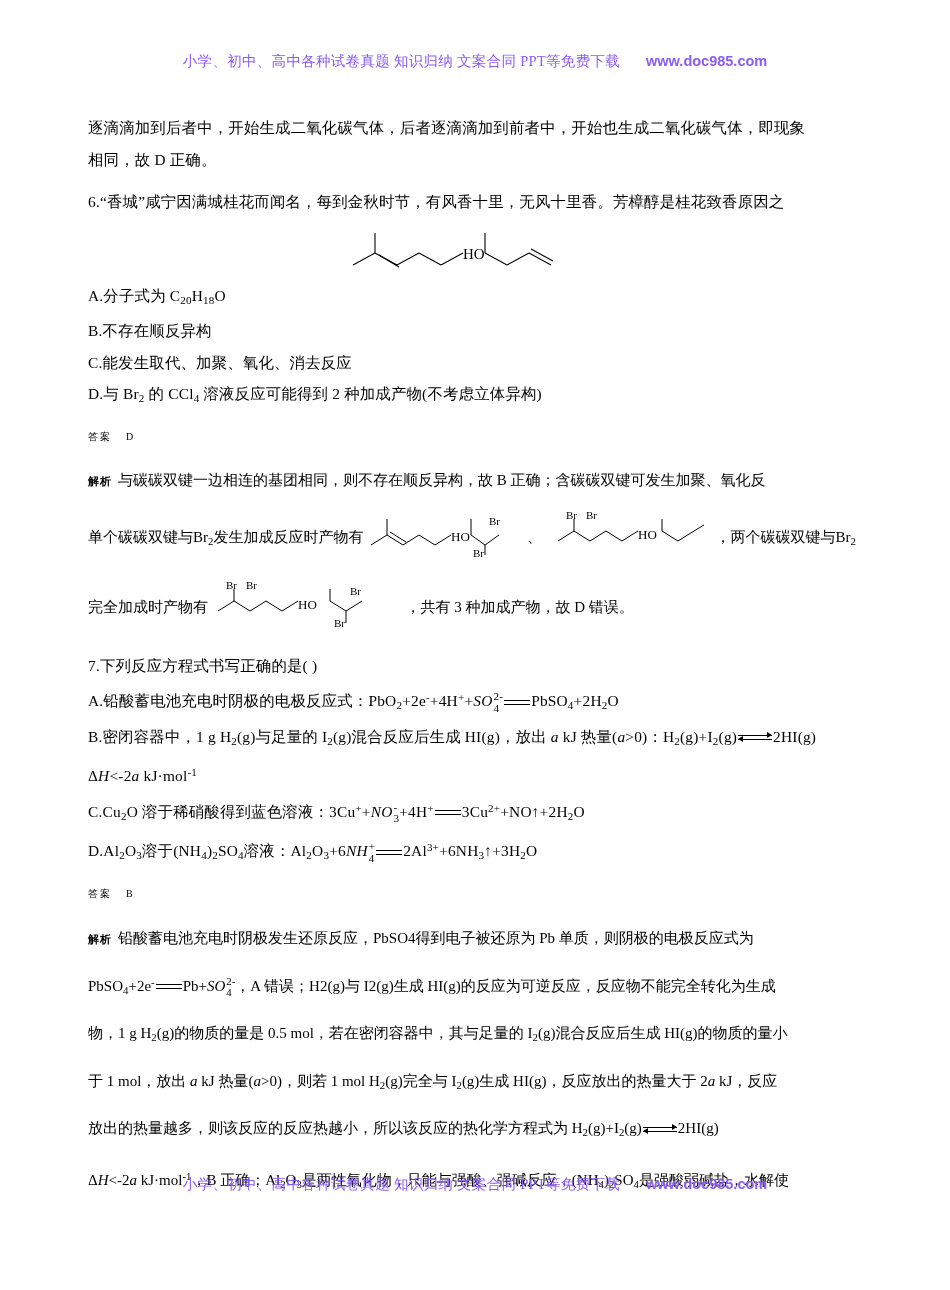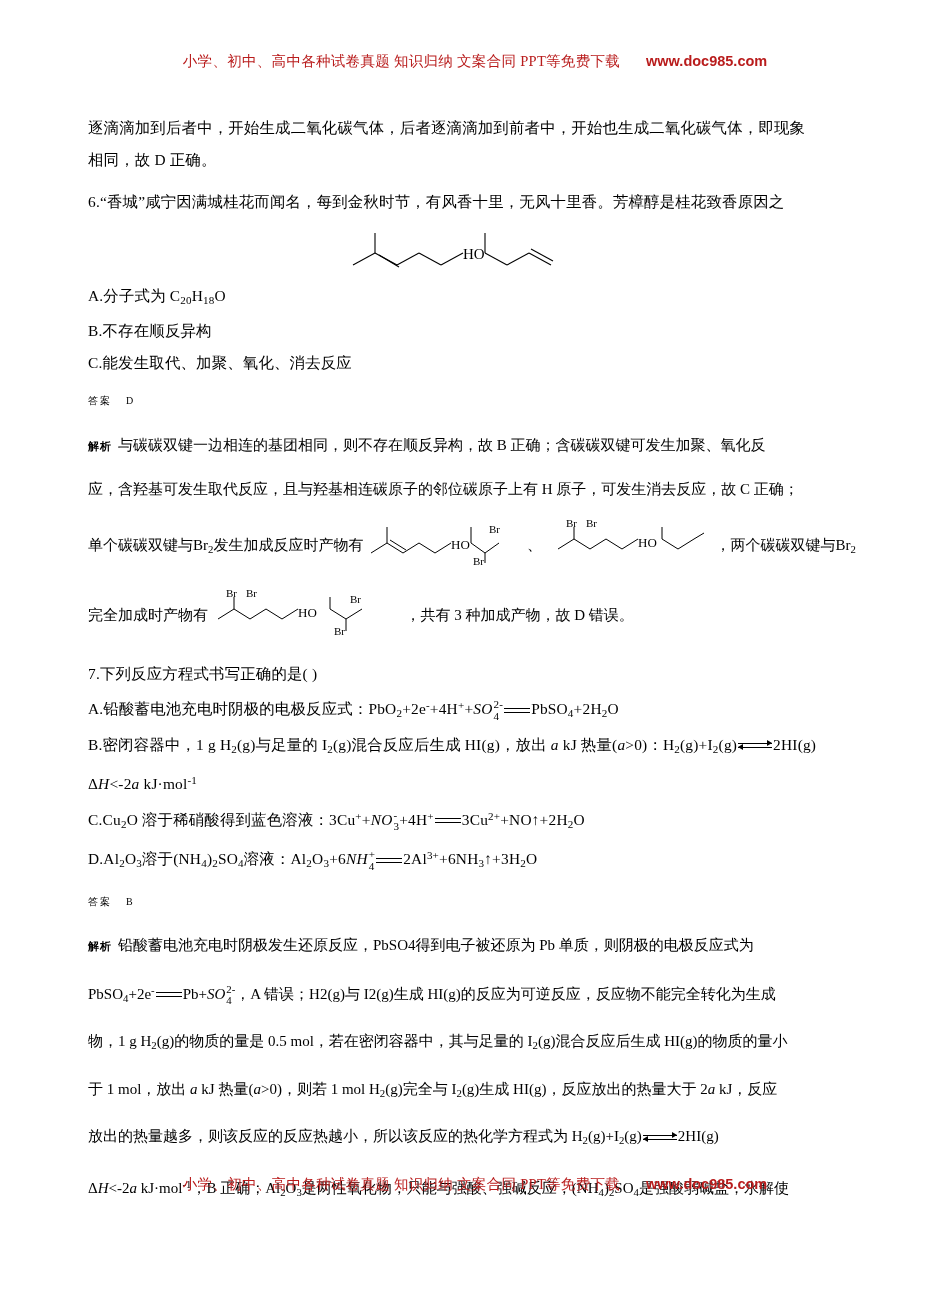--- a/index.html
+++ b/index.html
@@ -19,21 +19,21 @@
     position: relative;
     width: 950px;
     height: 1290px;
     box-sizing: border-box;
     padding: 0 88px;
   }
   .header-note, .footer-note {
     text-align: center;
     font-size: 14.5px;
     letter-spacing: 0.3px;
-    color: #b91c1c;
+    color: #8b5cf6;
     font-family: "Liberation Serif", serif;
   }
   .header-note { padding-top: 52px; }
   .footer-note { padding-top: 0; }
   .header-note .site, .footer-note .site {
     font-family: "Liberation Sans", sans-serif;
     font-weight: bold;
     margin-left: 26px;
     letter-spacing: 0;
   }
@@ -172,25 +172,25 @@
             <path d="M184,30 L206,42"></path>
             <path d="M186,26 L208,38"></path>
           </g>
           <text x="118" y="36" font-family="Liberation Serif, serif" font-size="15" fill="#000">HO</text>
         </svg>
       </div>
 
       <p class="line opt">A.分子式为 C<sub>20</sub>H<sub>18</sub>O</p>
       <p class="line opt">B.不存在顺反异构</p>
       <p class="line opt">C.能发生取代、加聚、氧化、消去反应</p>
+      <p class="line opt">D.与 Br<sub>2</sub> 的 CCl<sub>4</sub> 溶液反应可能得到 2 种加成产物(不考虑立体异构)</p>
 
       <p class="ans-label"><span class="lab">答案</span><span class="val">D</span></p>
 
       <p class="small-txt"><span class="jx">解析</span><span>与碳碳双键一边相连的基团相同，则不存在顺反异构，故 B 正确；含碳碳双键可发生加聚、氧化反</span></p>
-      <p class="small-txt">应，含羟基可发生取代反应，且与羟基相连碳原子的邻位碳原子上有 H 原子，可发生消去反应，故 C 正确；</p>
 
       <p class="small-txt">
         <span>单个碳碳双键与Br</span><sub>2</sub><span>发生加成反应时产物有</span>
         <span class="inline-struct">
           <svg width="150" height="46" viewBox="0 0 150 46">
             <g stroke="#000" stroke-width="1" fill="none">
               <path d="M4,34 L20,24"></path>
                 <path d="M20,24 L20,8"></path>
                 <path d="M20,24 L36,34"></path>
                 <path d="M23,21 L39,31"></path>

